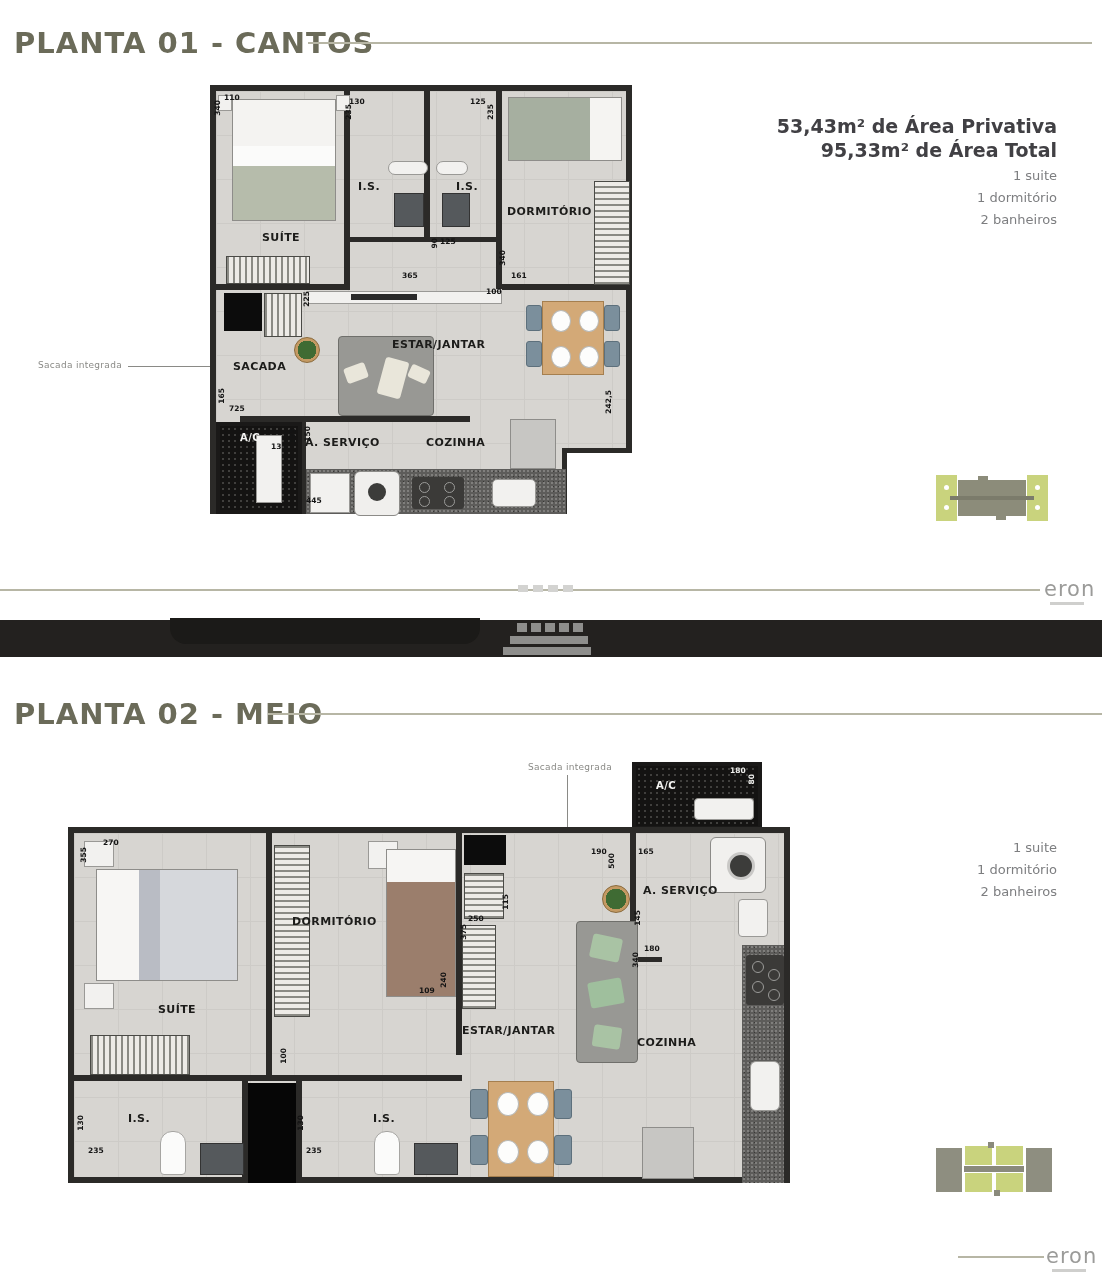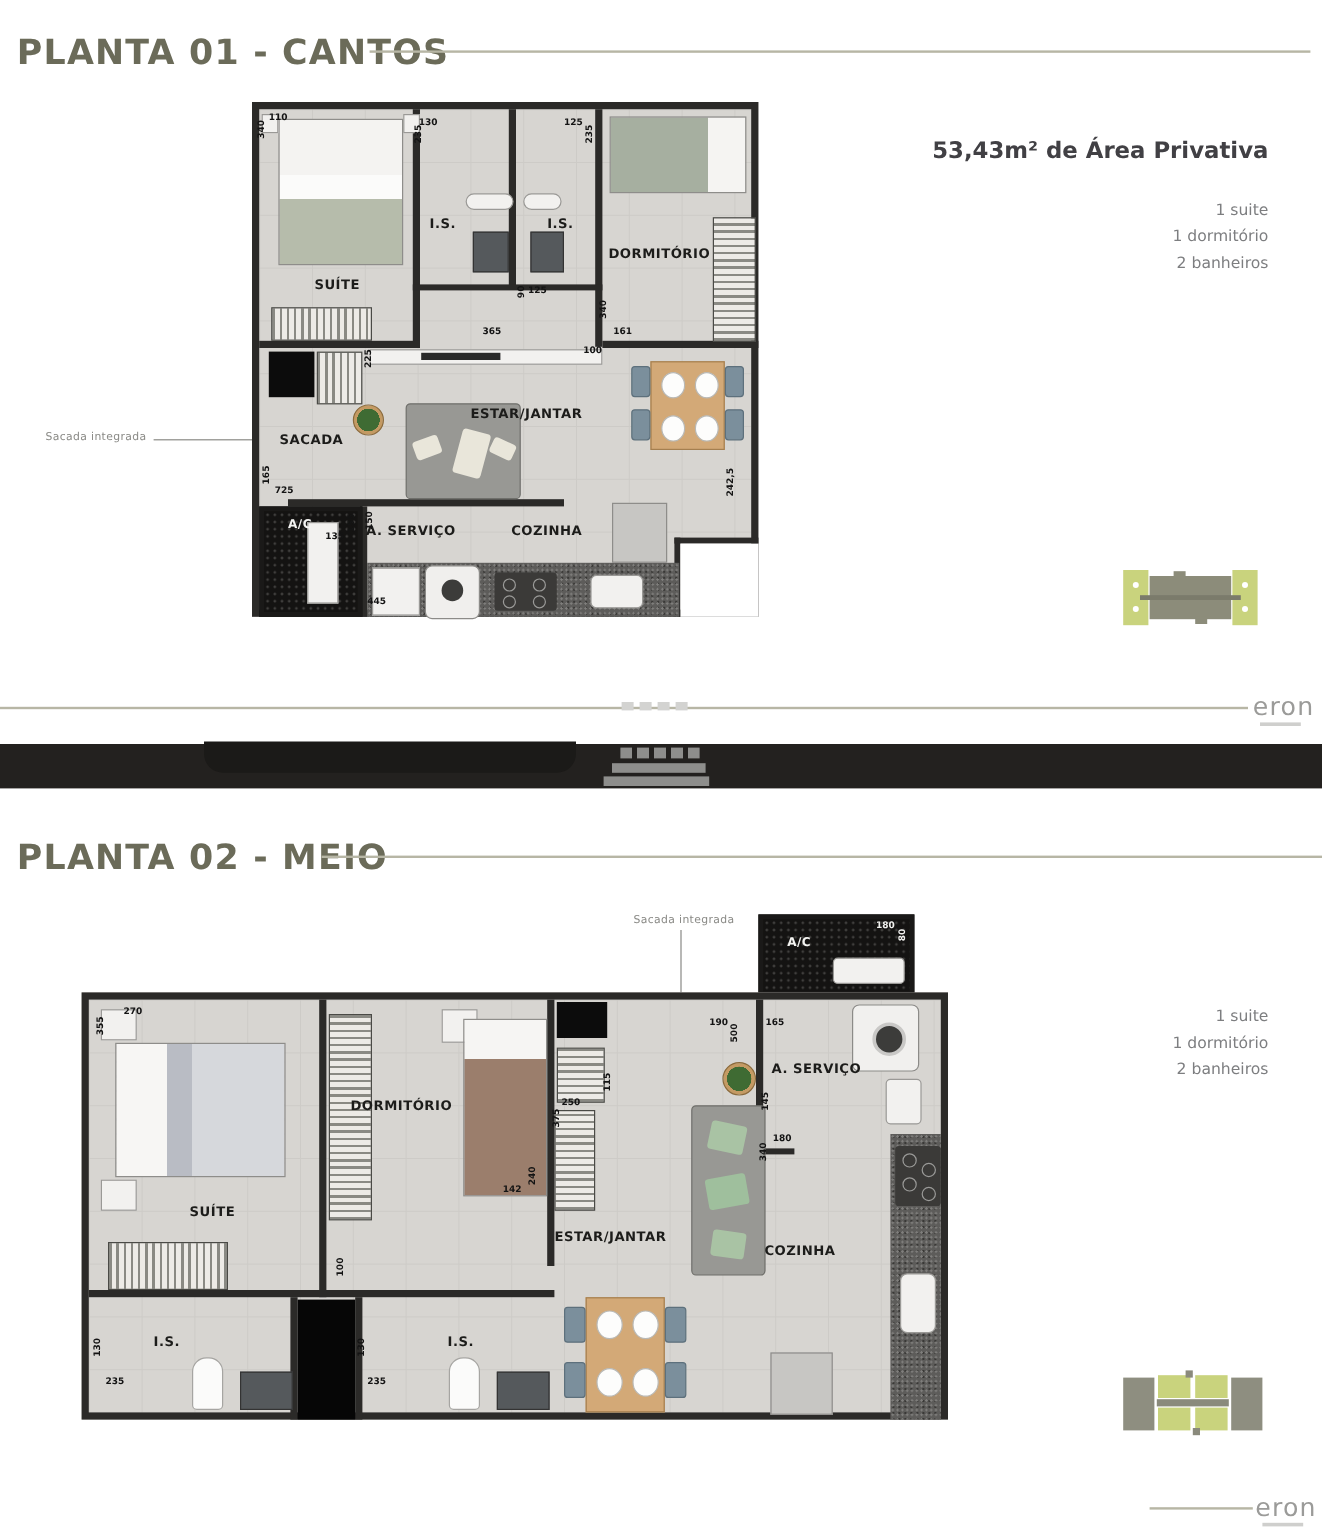--- a/index.html
+++ b/index.html
@@ -42,20 +42,21 @@
   .stepbar{position:absolute;background:#8e8e8c;}
 </style>
 </head>
 <body>
 
 <div class="abs title" style="left:14px;top:26px;">PLANTA 01 - CANTOS</div>
 <div class="titleline" style="left:308px;top:42px;width:784px;"></div>
 
 <div class="areahead" style="top:90px;margin-top:24px;">
   <div>53,43m² de Área Privativa</div>
+  <div>95,33m² de Área Total</div>
 </div>
 <div class="feat" style="top:165px;">
   <div>1 suite</div>
   <div>1 dormitório</div>
   <div>2 banheiros</div>
 </div>
 
 <div class="note" style="left:38px;top:360px;">Sacada integrada</div>
 <div class="noteline" style="left:128px;top:366px;width:84px;height:1px;"></div>
 
@@ -282,21 +283,21 @@
 <div class="dim v" style="left:79px;top:847px;">355</div>
 <div class="dim" style="left:591px;top:847px;">190</div>
 <div class="dim v" style="left:607px;top:853px;">500</div>
 <div class="dim" style="left:638px;top:847px;">165</div>
 <div class="dim v" style="left:633px;top:910px;">145</div>
 <div class="dim" style="left:644px;top:944px;">180</div>
 <div class="dim v" style="left:631px;top:952px;">340</div>
 <div class="dim v" style="left:501px;top:894px;">115</div>
 <div class="dim" style="left:468px;top:914px;">250</div>
 <div class="dim v" style="left:459px;top:924px;">375</div>
-<div class="dim" style="left:419px;top:986px;">142</div>
+<div class="dim" style="left:419px;top:986px;">109</div>
 <div class="dim v" style="left:439px;top:972px;">240</div>
 <div class="dim v" style="left:279px;top:1048px;">100</div>
 <div class="dim v" style="left:76px;top:1115px;">130</div>
 <div class="dim" style="left:88px;top:1146px;">235</div>
 <div class="dim v" style="left:296px;top:1115px;">130</div>
 <div class="dim" style="left:306px;top:1146px;">235</div>
 
 <div class="abs" style="left:936px;top:1140px;width:116px;height:58px;">
   <div class="abs" style="left:0;top:8px;width:26px;height:44px;background:#8e8e80;"></div>
   <div class="abs" style="left:90px;top:8px;width:26px;height:44px;background:#8e8e80;"></div>

